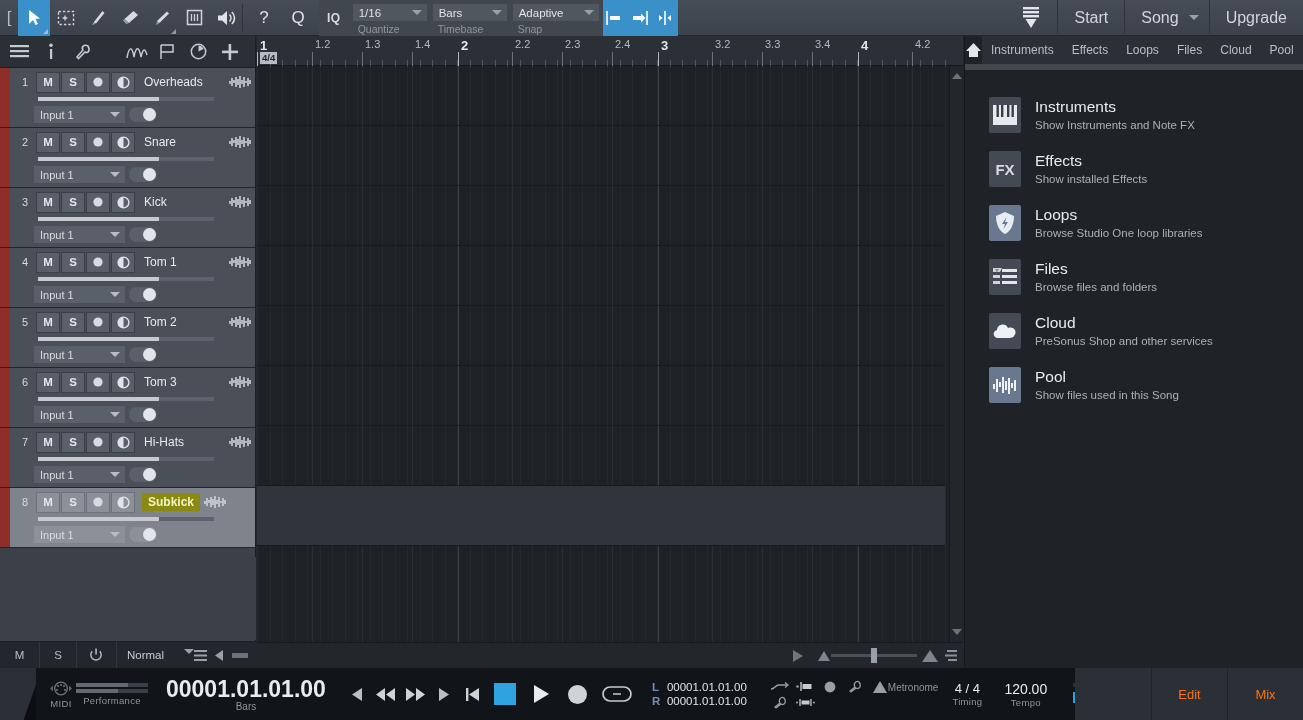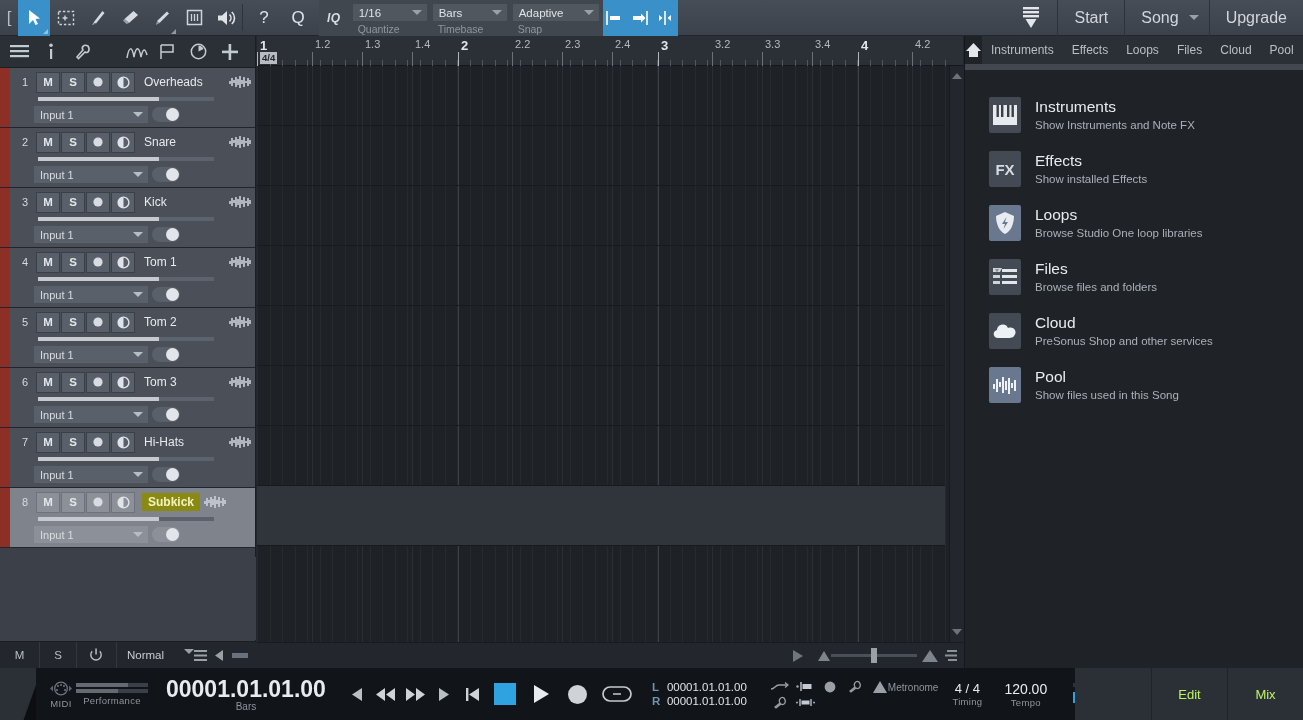--- a/index.html
+++ b/index.html
@@ -50,21 +50,20 @@
   }
   .divider{ width:1px; background:#2e333a; margin:4px 0; }
 
   .help-grp{ display:flex; align-items:center; gap:0px; padding:0 4px; }
   .hbtn{ width:34px;height:36px;display:flex;align-items:center;justify-content:center;
     font-size:17px; color:#dfe3e8; }
 
   .iq-box{
     background:#41474f; height:36px; display:flex; align-items:center;
     padding:0 10px 0 8px;
-    font-style:italic;
   }
   .iq-txt{ font-size:12px; font-weight:bold; color:#d8dce1; letter-spacing:.5px;}
 
   .qz-wrap{ background:#41474f; height:36px; display:flex; align-items:stretch; }
   .qz-col{ width:80px; padding:2px 0 9px 0; position:relative; }
   .qz-val{
     height:17px; background:#51575f; margin:2px 4px 0 2px;
     display:flex; align-items:center; padding-left:6px;
     font-size:11.5px; color:#dfe3e8; position:relative;
   }
@@ -145,21 +144,21 @@
   .fader{
     position:absolute; left:38px; top:29px; width:176px; height:4px;
     background:#5d636c;
   }
   .fader .fill{ width:69%; height:100%; background:#c6cad0; }
   .track-row3{
     position:absolute; left:34px; top:38px; right:8px; height:17px;
     display:flex; align-items:center;
   }
   .inp-sel{
-    width:114px; height:17px; background:#5a6069; position:relative;
+    width:91px; height:17px; background:#5a6069; position:relative;
     display:flex; align-items:center; padding-left:6px; font-size:11px; color:#d9dde2;
   }
   .track.sel .inp-sel{ background:#8c9199; }
   .inp-sel .cr{
     position:absolute; right:5px; top:6px;
     width:0;height:0;border-left:5px solid transparent;border-right:5px solid transparent;
     border-top:5px solid #b8bdc4;
   }
   .tgl{
     width:28px;height:15px;border-radius:8px;background:#5a6069;margin-left:4px;
@@ -325,21 +324,21 @@
   .mb{ width:2px; height:11px; background:#2fa3df; }
   .mb.off{ background:#2e3640; }
   .mtgl{ width:28px;height:15px;border-radius:8px;background:#2fa3df; position:relative;}
   .mtgl:after{ content:""; position:absolute; right:1px;top:1px;width:13px;height:13px;border-radius:50%;background:#dfe9f2;}
   .tr-right{
     position:absolute; right:0; top:0; width:228px; height:52px;
     background:#2b3037; display:flex; align-items:stretch; justify-content:flex-end;
   }
   .tr-tab{
     width:76px; display:flex; align-items:center; justify-content:center;
-    font-size:13px; color:#bef264; border-left:1px solid #20242a;
+    font-size:13px; color:#f97316; border-left:1px solid #20242a;
   }
   .tr-tab.active{ background:#3a90c8; color:#fff; }
   svg{ display:block; }
 </style>
 </head>
 <body>
 
 <div id="app">
 
   <div class="toolbar">

